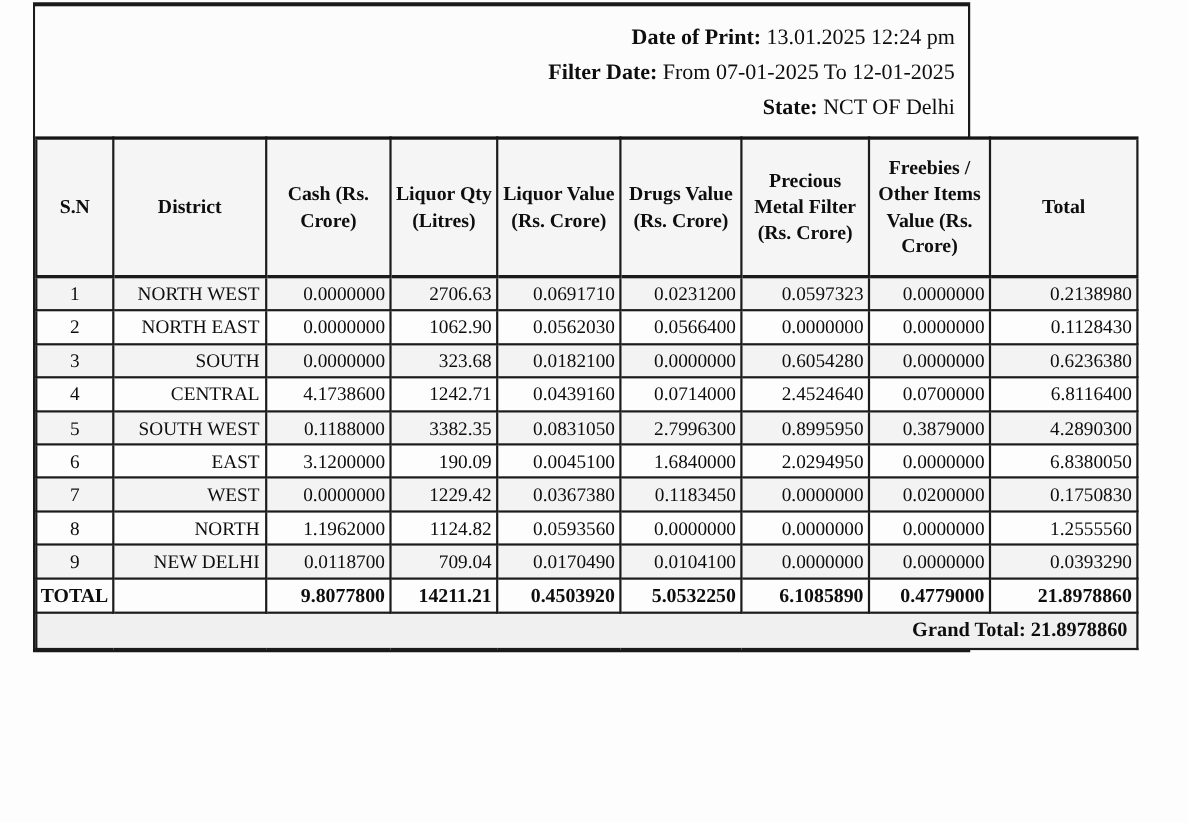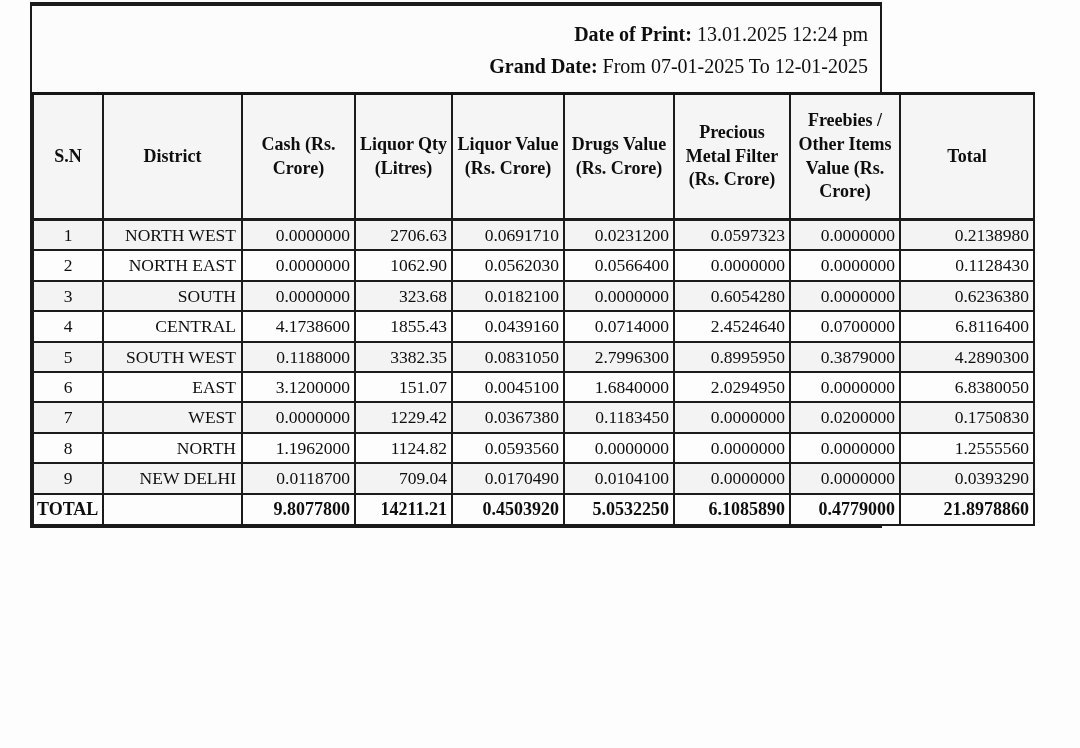--- a/index.html
+++ b/index.html
@@ -77,22 +77,26 @@
 <body>
 
 <div class="document">
 
   <div class="info">
     <div class="info-line">
       <b>Date of Print:</b>
       <span>13.01.2025 12:24 pm</span>
     </div>
     <div class="info-line">
-      <b>Grand Date:</b>
+      <b>Filter Date:</b>
       <span>From 07-01-2025 To 12-01-2025</span>
+    </div>
+    <div class="info-line">
+      <b>State:</b>
+      <span>NCT OF Delhi</span>
     </div>
   </div>
 
   <table>
     <colgroup>
       <col class="c1">
         <col class="c2">
         <col class="c3">
         <col class="c4">
         <col class="c5">
@@ -145,21 +149,21 @@
           <td class="c-num">0.0182100</td>
           <td class="c-num">0.0000000</td>
           <td class="c-num">0.6054280</td>
           <td class="c-num">0.0000000</td>
           <td class="c-num">0.6236380</td>
         </tr>
         <tr>
           <td class="c-sn">4</td>
           <td class="c-district">CENTRAL</td>
           <td class="c-num">4.1738600</td>
-          <td class="c-num">1855.43</td>
+          <td class="c-num">1242.71</td>
           <td class="c-num">0.0439160</td>
           <td class="c-num">0.0714000</td>
           <td class="c-num">2.4524640</td>
           <td class="c-num">0.0700000</td>
           <td class="c-num">6.8116400</td>
         </tr>
         <tr>
           <td class="c-sn">5</td>
           <td class="c-district">SOUTH WEST</td>
           <td class="c-num">0.1188000</td>
@@ -167,21 +171,21 @@
           <td class="c-num">0.0831050</td>
           <td class="c-num">2.7996300</td>
           <td class="c-num">0.8995950</td>
           <td class="c-num">0.3879000</td>
           <td class="c-num">4.2890300</td>
         </tr>
         <tr>
           <td class="c-sn">6</td>
           <td class="c-district">EAST</td>
           <td class="c-num">3.1200000</td>
-          <td class="c-num">151.07</td>
+          <td class="c-num">190.09</td>
           <td class="c-num">0.0045100</td>
           <td class="c-num">1.6840000</td>
           <td class="c-num">2.0294950</td>
           <td class="c-num">0.0000000</td>
           <td class="c-num">6.8380050</td>
         </tr>
         <tr>
           <td class="c-sn">7</td>
           <td class="c-district">WEST</td>
           <td class="c-num">0.0000000</td>
@@ -220,16 +224,22 @@
           <td class="c-sn">TOTAL</td>
           <td class="c-district"></td>
           <td class="c-num">9.8077800</td>
           <td class="c-num">14211.21</td>
           <td class="c-num">0.4503920</td>
           <td class="c-num">5.0532250</td>
           <td class="c-num">6.1085890</td>
           <td class="c-num">0.4779000</td>
           <td class="c-num">21.8978860</td>
         </tr>
+      <tr class="grand-total-row">
+        <td colspan="9">
+          <b>Grand Total:</b>
+          <b>21.8978860</b>
+        </td>
+      </tr>
     </tfoot>
   </table>
 
 </div>
 
 </body></html>

